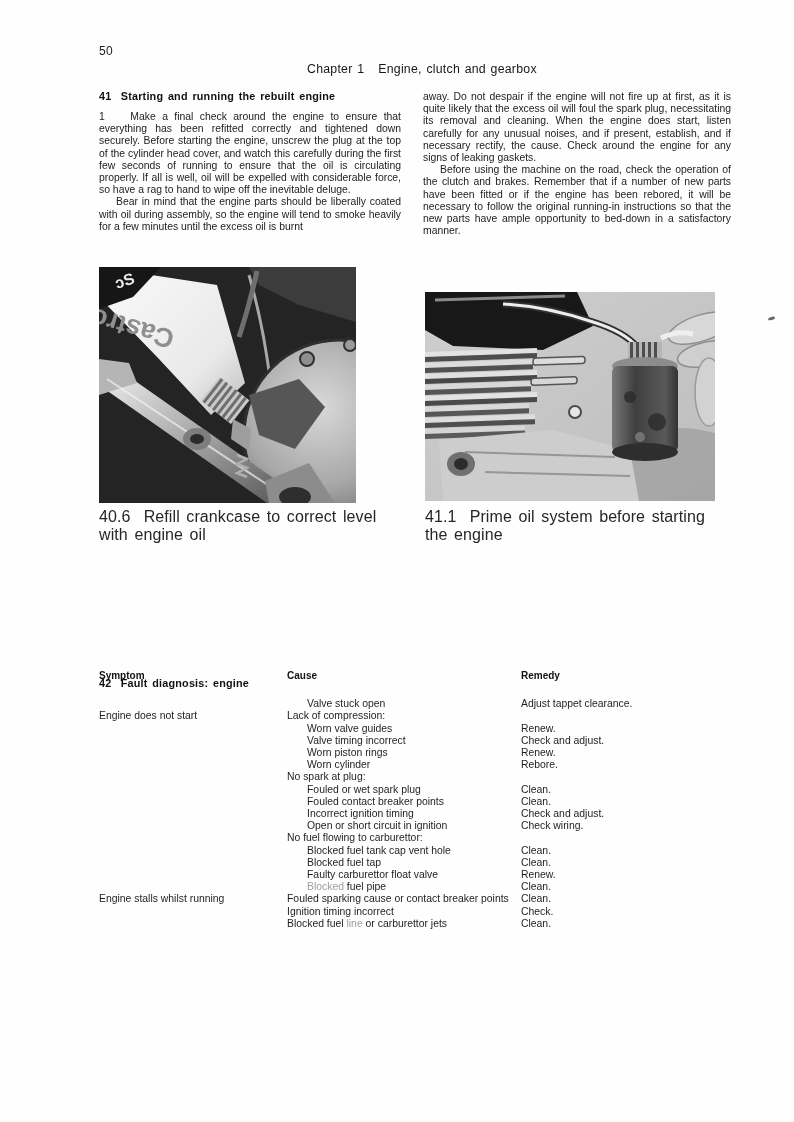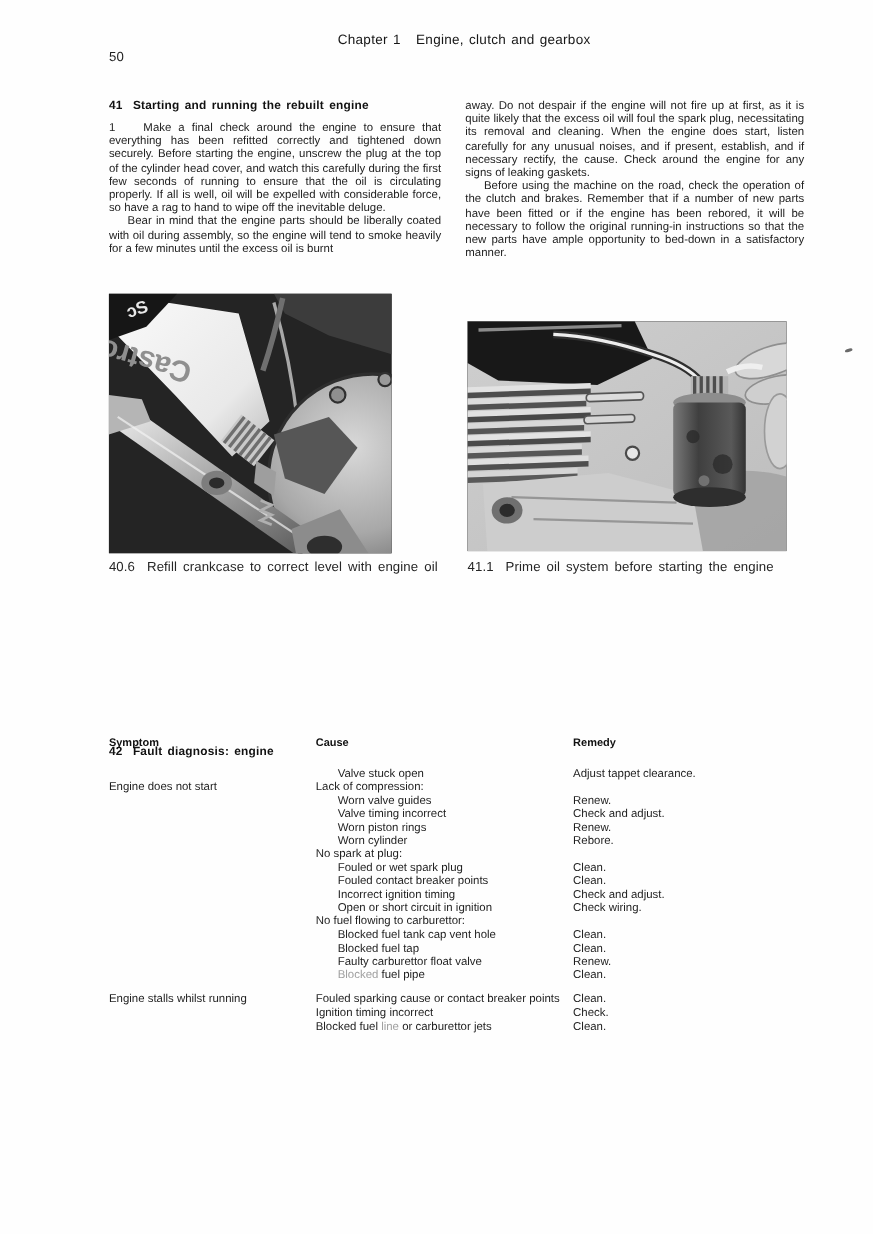--- a/index.html
+++ b/index.html
@@ -4,42 +4,42 @@
 <style>
   html,body{margin:0;padding:0;background:#e8e8e8;}
   .page{
     position:relative;width:794px;height:1122px;margin:0 auto;
     background:#fefefe;overflow:hidden;
     font-family:"Liberation Sans","DejaVu Sans",sans-serif;
     color:#1f1f1f;
   }
   .abs{position:absolute;}
   .pagenum{left:99px;top:44px;font-size:12px;font-weight:normal;letter-spacing:.3px;}
-  .chapter{left:307px;top:29px;font-size:12.3px;letter-spacing:.25px;word-spacing:1px;color:#161616;}
+  .chapter{left:307px;top:62px;font-size:12.3px;letter-spacing:.25px;word-spacing:1px;color:#161616;}
   .sec-head{font-size:10.8px;font-weight:bold;letter-spacing:.2px;word-spacing:1.5px;color:#111;}
   .h41{left:99px;top:90px;width:302px;}
   .h42{left:99px;top:645px;width:302px;margin-top:32px;}
   .col{width:302px;font-size:10.4px;line-height:12.2px;text-align:justify;color:#222;}
   .col p{margin:0;}
   .col p.ind{text-indent:17px;}
   .col-left{left:99px;top:111px;}
   .col-right{left:423px;top:91px;width:308px;}
   .fig{background:#222;}
   .fig svg{display:block;}
   .fig1{left:99px;top:267px;width:257px;height:236px;}
   .fig2{left:425px;top:292px;width:290px;height:209px;}
-  .caption{font-size:12px;color:#262626;word-spacing:2px;letter-spacing:.1px;}
+  .caption{font-size:16px;color:#262626;word-spacing:2px;letter-spacing:.1px;}
   .cap1{left:99px;top:508px;width:300px;}
   .cap2{left:425px;top:508px;width:300px;}
   .artifact{left:768px;top:317px;width:7px;height:3px;background:#6a6a6a;border-radius:60% 40% 50% 50%;transform:rotate(-14deg);}
   .fault-table{left:99px;top:670px;width:633px;font-size:10.4px;line-height:12.2px;color:#1e1e1e;}
   .t-row{display:grid;grid-template-columns:188px 234px 1fr;}
   .t-headrow{font-weight:bold;font-size:10px;margin-bottom:16px;color:#111;}
   .t-block{margin-top:0;}
-  .t-block + .t-block{margin-top:10px;}
+  .t-block + .t-block{}
   .c-ind{padding-left:20px;}
   .faded{color:#a0a0a0;}
 </style>
 </head>
 <body>
 
 <div class="page">
 
   <div class="abs pagenum">50</div>
   <div class="abs chapter">Chapter 1&nbsp;&nbsp; Engine, clutch and gearbox</div>

